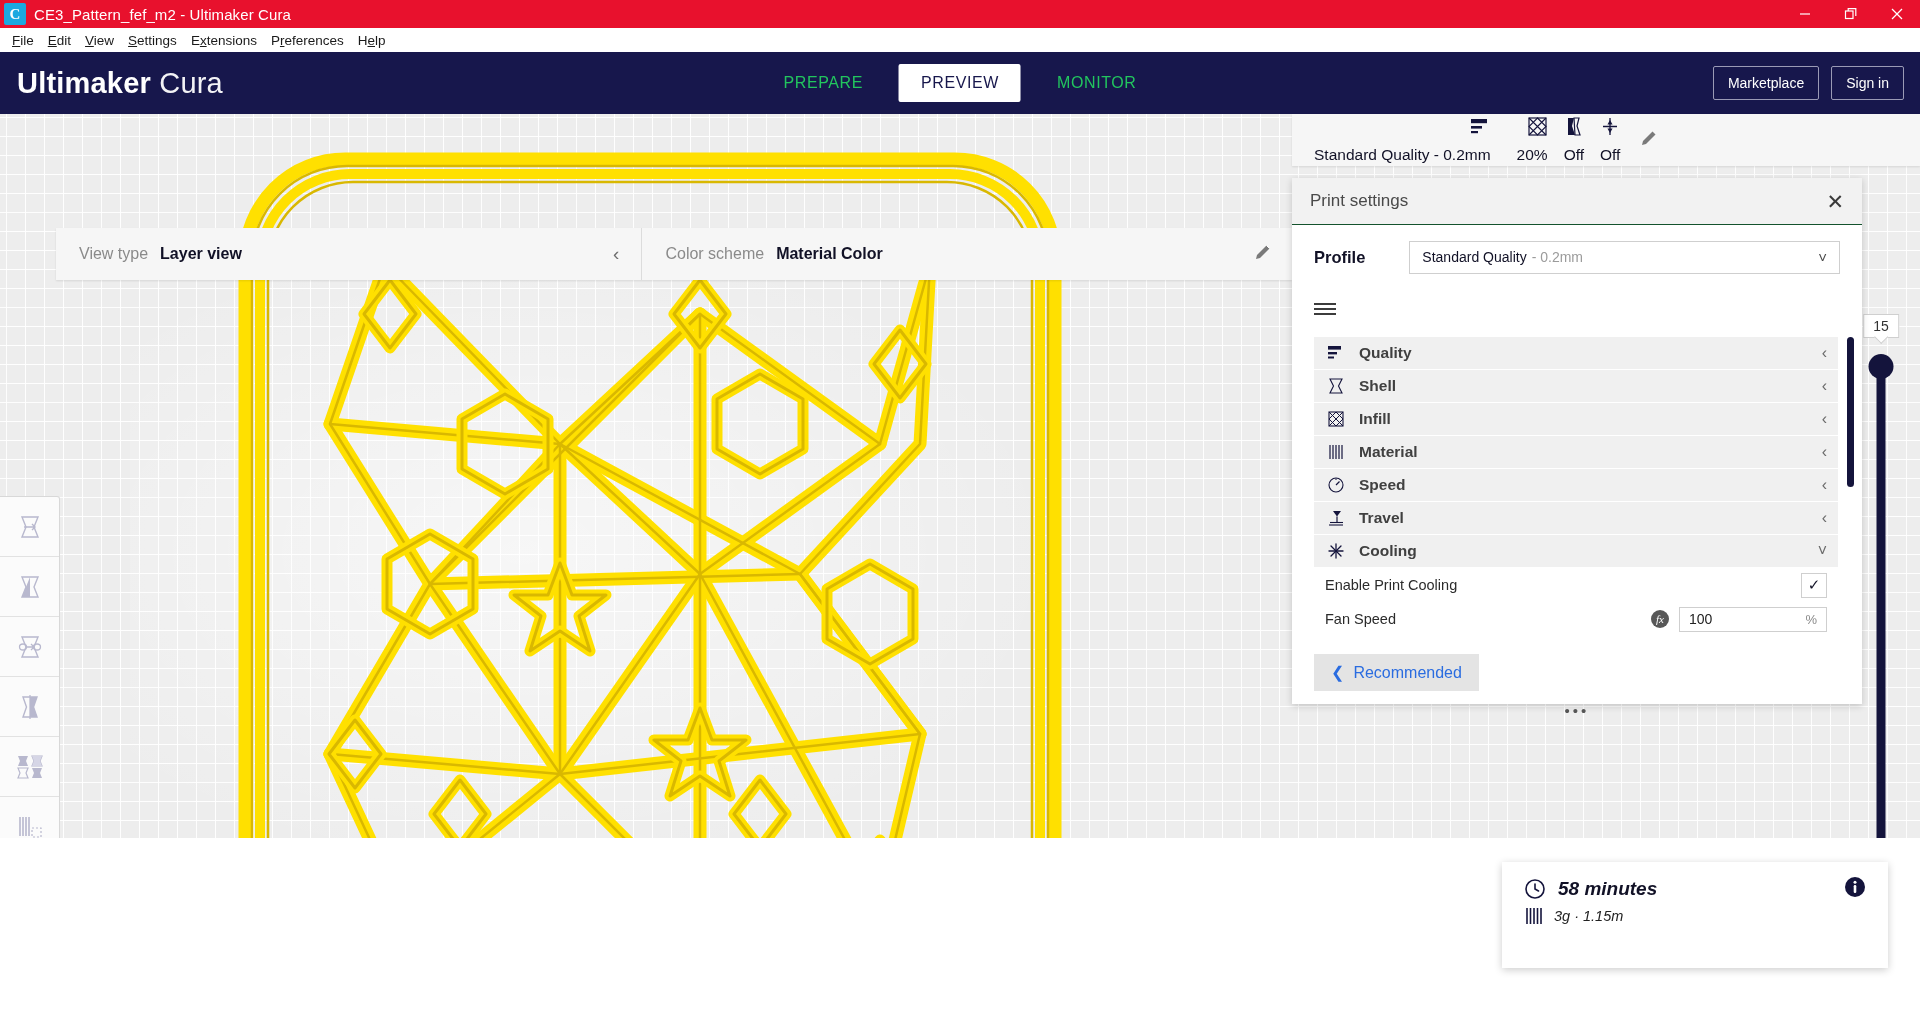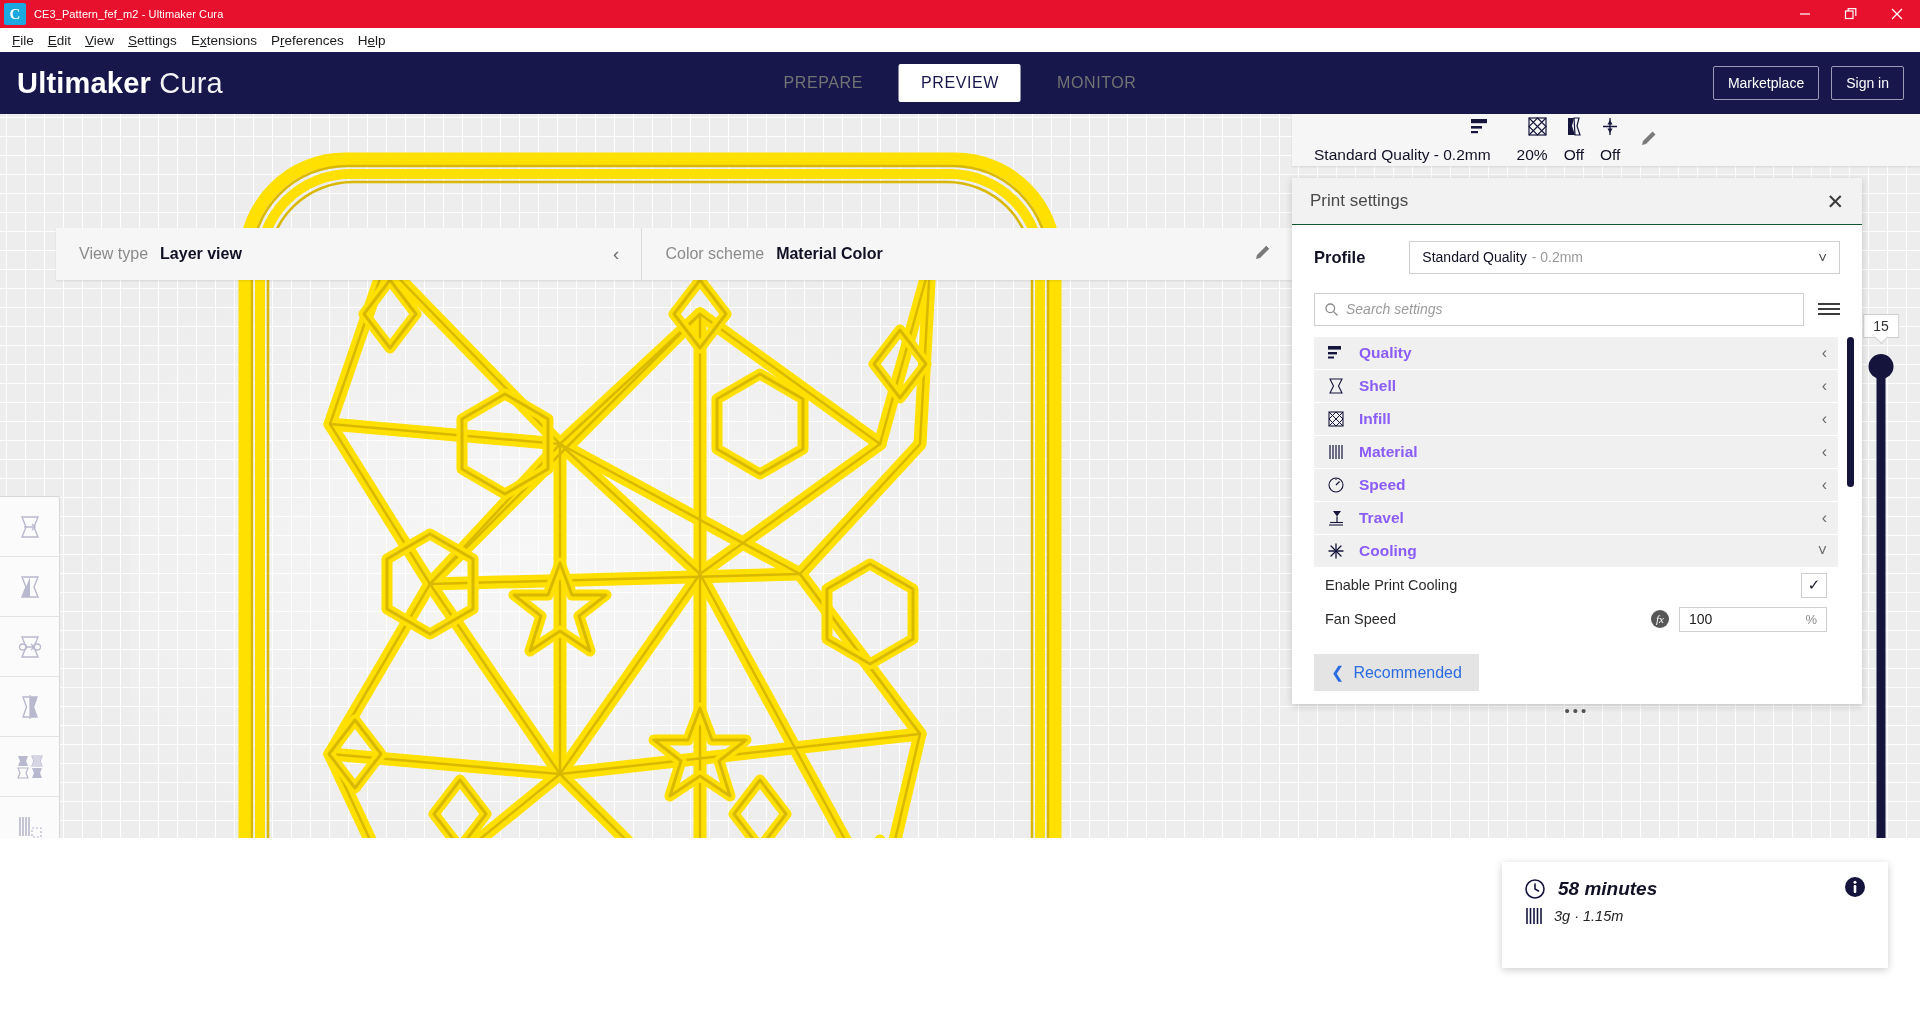--- a/index.html
+++ b/index.html
@@ -14,21 +14,21 @@
   .titlebar {
     position: absolute; top: 0; left: 0; width: 1920px; height: 28px;
     background: #e8112d; display: flex; align-items: center;
   }
   .title-logo {
     width: 22px; height: 22px; margin-left: 4px; margin-right: 8px;
     background: #1ca8e0; border-radius: 2px;
     display: flex; align-items: center; justify-content: center;
     color: #fff; font-size: 15px; font-weight: bold; font-family: "Liberation Serif", serif;
   }
-  .title-text { color: #fff; font-size: 11px; letter-spacing: .1px; }
+  .title-text { color: #fff; font-size: 15px; letter-spacing: .1px; }
   .win-btns { margin-left: auto; display: flex; height: 28px; }
   .win-btn {
     width: 46px; height: 28px; display: flex; align-items: center; justify-content: center;
     color: #fff;
   }
   .win-btn svg { display: block; }
 
   
   .menubar {
     position: absolute; top: 28px; left: 0; width: 1920px; height: 24px;
@@ -48,21 +48,21 @@
     position: absolute; left: 17px; top: 50%; transform: translateY(-50%);
     color: #fff; font-size: 29px; letter-spacing: .2px; white-space: nowrap;
   }
   .brand b { font-weight: 700; }
   .brand span { font-weight: 300; opacity: .95; }
   .tabs {
     position: absolute; left: 50%; transform: translateX(-50%);
     top: 0; height: 62px; display: flex; align-items: center; gap: 14px;
   }
   .tab {
-    font-size: 16px; letter-spacing: .6px; color: #737373;
+    font-size: 16px; letter-spacing: .6px; color: #22c55e;
     padding: 10px 22px; border-radius: 2px; white-space: nowrap;
   }
   .tab.active { background: #ffffff; color: #17174c; }
   .header-right {
     position: absolute; right: 16px; top: 50%; transform: translateY(-50%);
     display: flex; align-items: center; gap: 12px;
   }
   .hbtn {
     border: 1px solid #9a9ab5; color: #ffffff; background: transparent;
     font-size: 14px; padding: 8px 14px; border-radius: 2px; white-space: nowrap;
@@ -191,21 +191,21 @@
   .sp-search input::placeholder { color: #9b9b9b; font-style: italic; }
   .sp-hamburger { width: 22px; display: flex; flex-direction: column; gap: 3px; }
   .sp-hamburger i { display: block; height: 2px; background: #3c3c3c; }
 
   .sp-list { margin-top: 8px; position: relative; padding-right: 2px; }
   .cat {
     display: flex; align-items: center; height: 32px; background: #f0f0f0;
     margin: 0 22px 1px 22px; padding: 0 11px;
   }
   .cat-icon { width: 22px; display: flex; align-items: center; justify-content: center; }
-  .cat-label { font-size: 15.5px; color: #8b5cf6; font-weight: 600; margin-left: 12px; }
+  .cat-label { font-size: 15.5px; color: #404040; font-weight: 600; margin-left: 12px; }
   .cat-chev { margin-left: auto; color: #6a6a6a; font-size: 16px; }
   .sp-scrollbar {
     position: absolute; right: 8px; top: 0; width: 7px; height: 150px;
     background: #14143c; border-radius: 4px;
   }
   .sub {
     display: flex; align-items: center; height: 34px; margin: 0 22px; padding: 0 11px;
   }
   .sub-label { font-size: 14.5px; color: #2b2b2b; }
   .sub-right { margin-left: auto; display: flex; align-items: center; gap: 10px; }
@@ -520,27 +520,20 @@
     <div class="sp-profilerow">
       <div class="sp-profilelabel">Profile</div>
       <div class="sp-select">
         <span class="sel-main">Standard Quality</span>
         <span class="sel-sub">- 0.2mm</span>
         <span class="sel-chev">˅</span>
       </div>
     </div>
 
     <div class="sp-searchrow">
-      <div class="sp-search">
-        <svg width="15" height="15" viewBox="0 0 15 15">
-          <circle cx="6.3" cy="6.3" r="4.3" fill="none" stroke="#8a8a8a" stroke-width="1.3"></circle>
-          <line x1="9.6" y1="9.6" x2="13.5" y2="13.5" stroke="#8a8a8a" stroke-width="1.3"></line>
-        </svg>
-        <input value="" placeholder="Search settings" style="">
-      </div>
       <div class="sp-hamburger">
         <i></i>
           <i></i>
           <i></i>
       </div>
     </div>
 
     <div class="sp-list">
       <div class="sp-scrollbar"></div>
 

